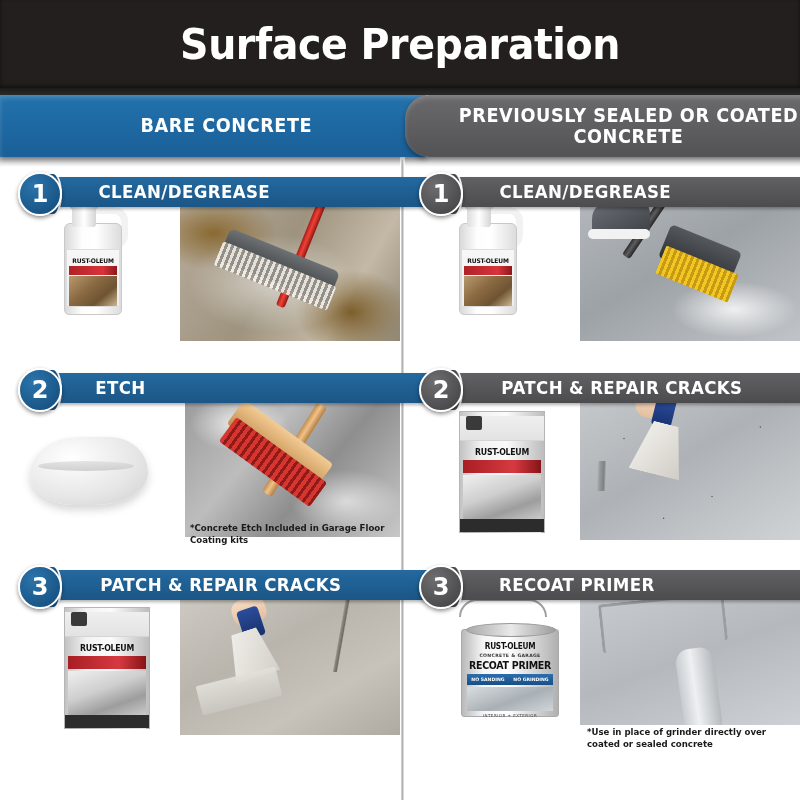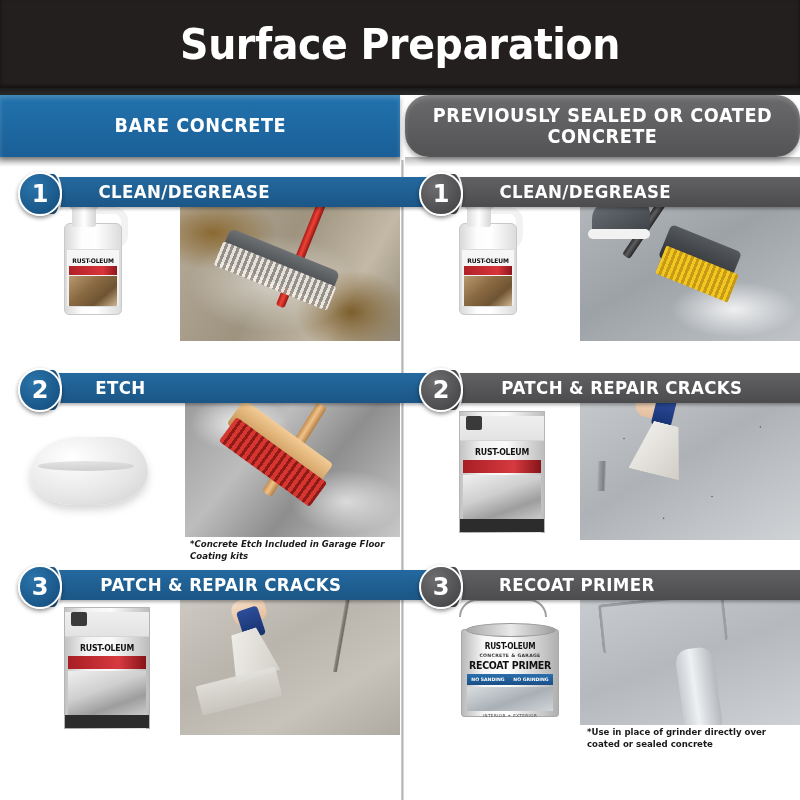--- a/index.html
+++ b/index.html
@@ -26,20 +26,21 @@
     position:absolute;left:0;top:88px;width:800px;height:7px;
     background:linear-gradient(#1a1a1a,#2c2c2c);
   }
   
   .col-head{
     position:absolute;top:95px;height:62px;
     display:flex;align-items:center;justify-content:center;text-align:center;
     color:#fff;font-weight:bold;font-size:19px;letter-spacing:.6px;line-height:1.12;
     font-family:"DejaVu Sans", sans-serif;
     box-shadow:inset 0 3px 5px rgba(255,255,255,.18), 0 3px 5px rgba(0,0,0,.35);
+    padding-left:26px;
   }
   .col-head.left{left:0;width:400px;background:linear-gradient(#2272ad,#1a5f97);}
   .col-head.right{left:405px;width:395px;background:linear-gradient(#6a6a6c,#535355);border-radius:24px;}
   .col-head span{transform:scaleX(.93);display:block;}
   .head-shadow{
     position:absolute;top:157px;height:10px;
     background:linear-gradient(rgba(0,0,0,.28),rgba(0,0,0,0));
   }
   .head-shadow.left{left:0;width:400px;}
   .head-shadow.right{left:405px;width:395px;}
@@ -208,21 +209,21 @@
            radial-gradient(ellipse 70px 40px at 25% 20%, rgba(255,255,255,.75), rgba(255,255,255,0) 70%),
            radial-gradient(ellipse 80px 45px at 75% 75%, rgba(255,255,255,.6), rgba(255,255,255,0) 70%),
            linear-gradient(130deg,#9a9a9a,#bdbdbd 35%,#8e8e8e 60%,#c8c8c8);">
       <div style="position:absolute;left:104px;top:2px;width:11px;height:105px;transform:rotate(32deg);
            background:linear-gradient(90deg,#c28e4f,#f0c189 45%,#b37f42);border-radius:3px;"></div>
       <div style="position:absolute;left:40px;top:34px;width:110px;height:30px;transform:rotate(36deg);
            background:linear-gradient(#f3cb95,#c28e4e);border-radius:4px;"></div>
       <div style="position:absolute;left:32px;top:52px;width:112px;height:30px;transform:rotate(36deg);
            background:repeating-linear-gradient(90deg,#d7352f 0 4px,#8e1b17 4px 7px);border-radius:3px;"></div>
     </div>
-    <div class="note" style="left:190px;top:372px;width:210px;font-style:italic;">*Concrete Etch Included in Garage Floor Coating kits</div>
+    <div class="note" style="left:190px;top:356px;width:210px;">*Concrete Etch Included in Garage Floor Coating kits</div>
 
     <div class="prod" style="left:18px;top:240px;width:145px;height:110px;">
       <div class="bag"></div>
       <div class="bag-fold"></div>
     </div>
 
     <div class="banner blue" style="left:44px;top:206px;width:356px;text-align:right;">
       <span>ETCH</span>
     </div>
     <div class="badge-tail blue" style="left:44px;top:201px;"></div>

